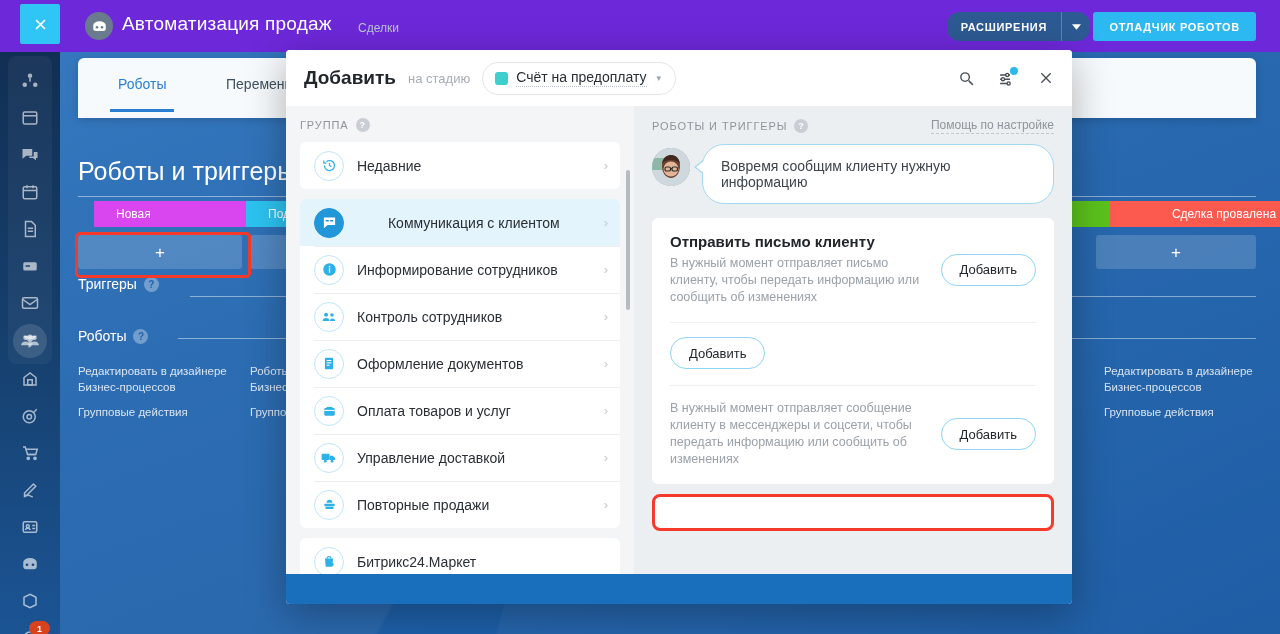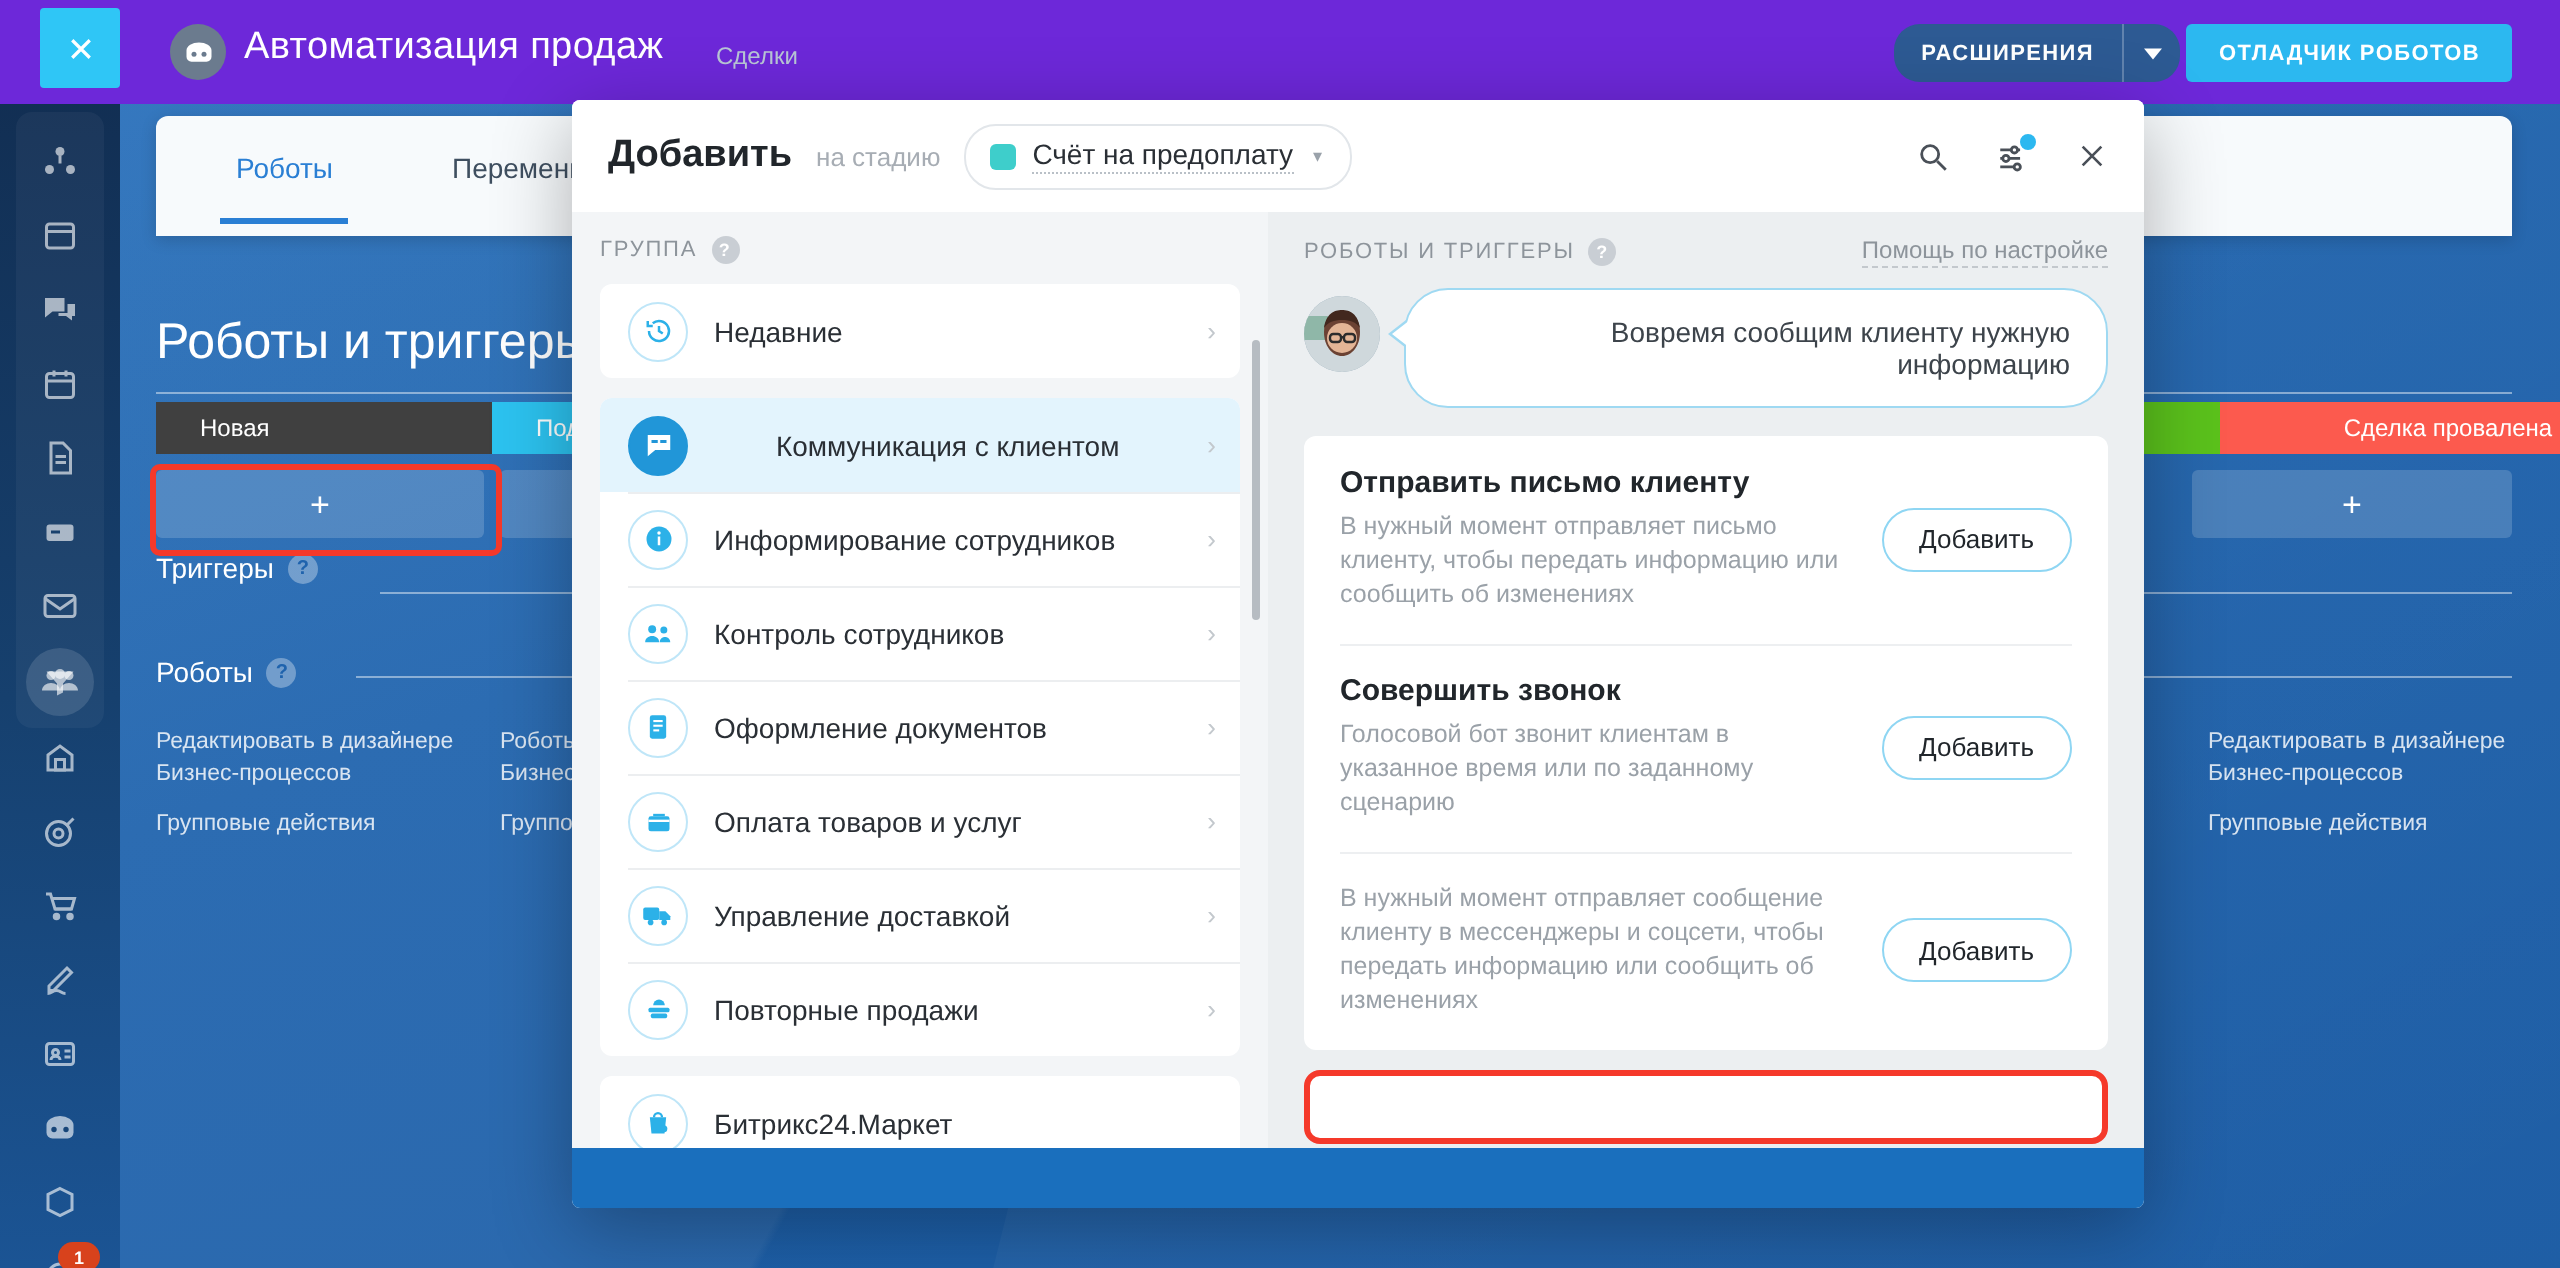--- a/index.html
+++ b/index.html
@@ -295,21 +295,21 @@
     flex: 0 0 38px; overflow: hidden; margin-top: 4px;
     background: #8fa6b5;
     position: relative;
   }
   .bubble {
     position: relative; margin-left: 12px;
     flex: 1;
     background: #ffffff; border: 1px solid #9fd9f2;
     border-radius: 22px;
     padding: 13px 18px;
-    font-size: 14px; color: #3d444b; text-align: right;
+    font-size: 14px; color: #3d444b;
   }
   .bubble::before {
     content: ""; position: absolute; left: -9px; top: 15px;
     width: 0; height: 0;
     border-top: 7px solid transparent;
     border-bottom: 7px solid transparent;
     border-right: 9px solid #9fd9f2;
   }
   .bubble::after {
     content: ""; position: absolute; left: -7px; top: 15px;
@@ -363,21 +363,21 @@
 
   <div class="tabcard">
     <div class="tab sel" style="left:40px;">Роботы</div>
     <div class="tab" style="left:148px;">Переменные</div>
   </div>
 
   <div class="pagetitle">Роботы и триггеры</div>
   <div class="hr-line"></div>
 
   <div class="stage-row">
-    <div class="stage-chip" style="left:0; width:160px; background:#404040; color:#37a6ef;">
+    <div class="stage-chip" style="left:16px; width:160px; background:#d946ef; color:#37a6ef;">
       <span style="color:#fff; position:relative; z-index:2;">Новая</span>
     </div>
     <div class="stage-chip" style="left:168px; width:160px; background:#2cc3f0; color:#2cc3f0;">
       <span style="color:#fff; position:relative; z-index:2;">Под</span>
     </div>
     <div class="stage-chip" style="left:990px; width:40px; background:#5bc21c; color:#5bc21c;"></div>
     <div class="stage-chip" style="left:1032px; width:170px; background:#fc5a4e; color:#fc5a4e; justify-content:center;">
       <span style="color:#fff; position:relative; z-index:2; margin-left:14px;">Сделка провалена</span>
     </div>
   </div>
@@ -759,24 +759,20 @@
         <div class="robot-card sep-top">
           <div class="robot-item">
             <div class="robot-txt">
               <div class="robot-name">Отправить письмо клиенту</div>
               <div class="robot-desc">В нужный момент отправляет письмо клиенту, чтобы передать информацию или сообщить об изменениях</div>
             </div>
             <div class="btn-add">Добавить</div>
           </div>
 
           <div class="robot-item">
-            <div class="robot-txt">
-              <div class="robot-name">Совершить звонок</div>
-              <div class="robot-desc">Голосовой бот звонит клиентам в указанное время или по заданному сценарию</div>
-            </div>
             <div class="btn-add">Добавить</div>
           </div>
 
           <div class="robot-item">
             <div class="robot-txt">
               <div class="robot-desc">В нужный момент отправляет сообщение клиенту в мессенджеры и соцсети, чтобы передать информацию или сообщить об изменениях</div>
             </div>
             <div class="btn-add">Добавить</div>
           </div>
         </div>

